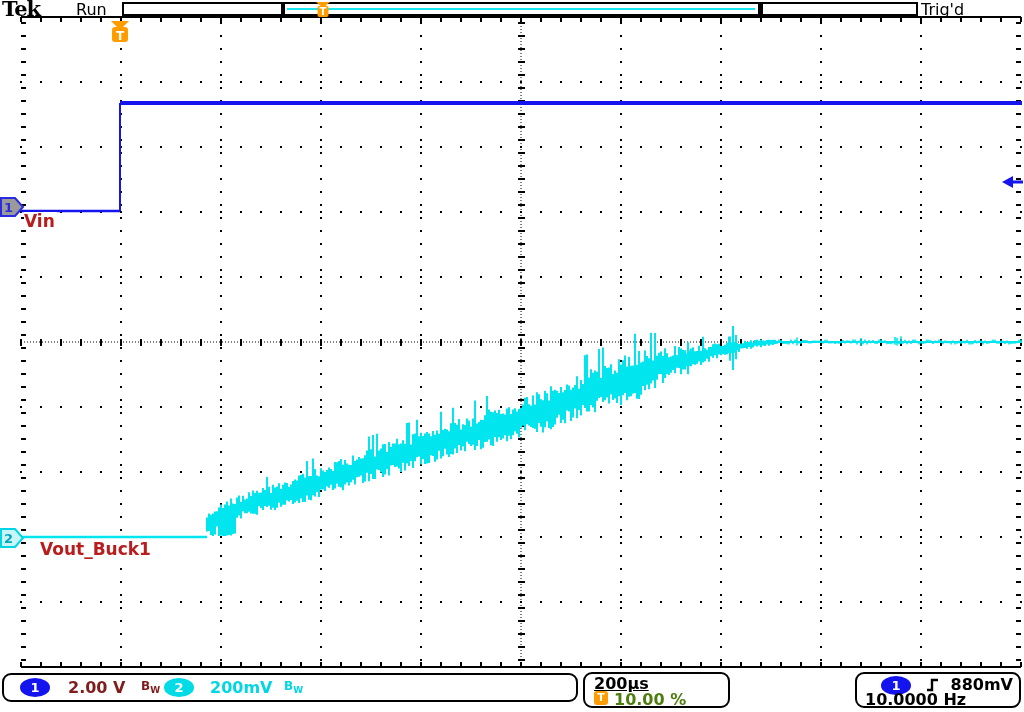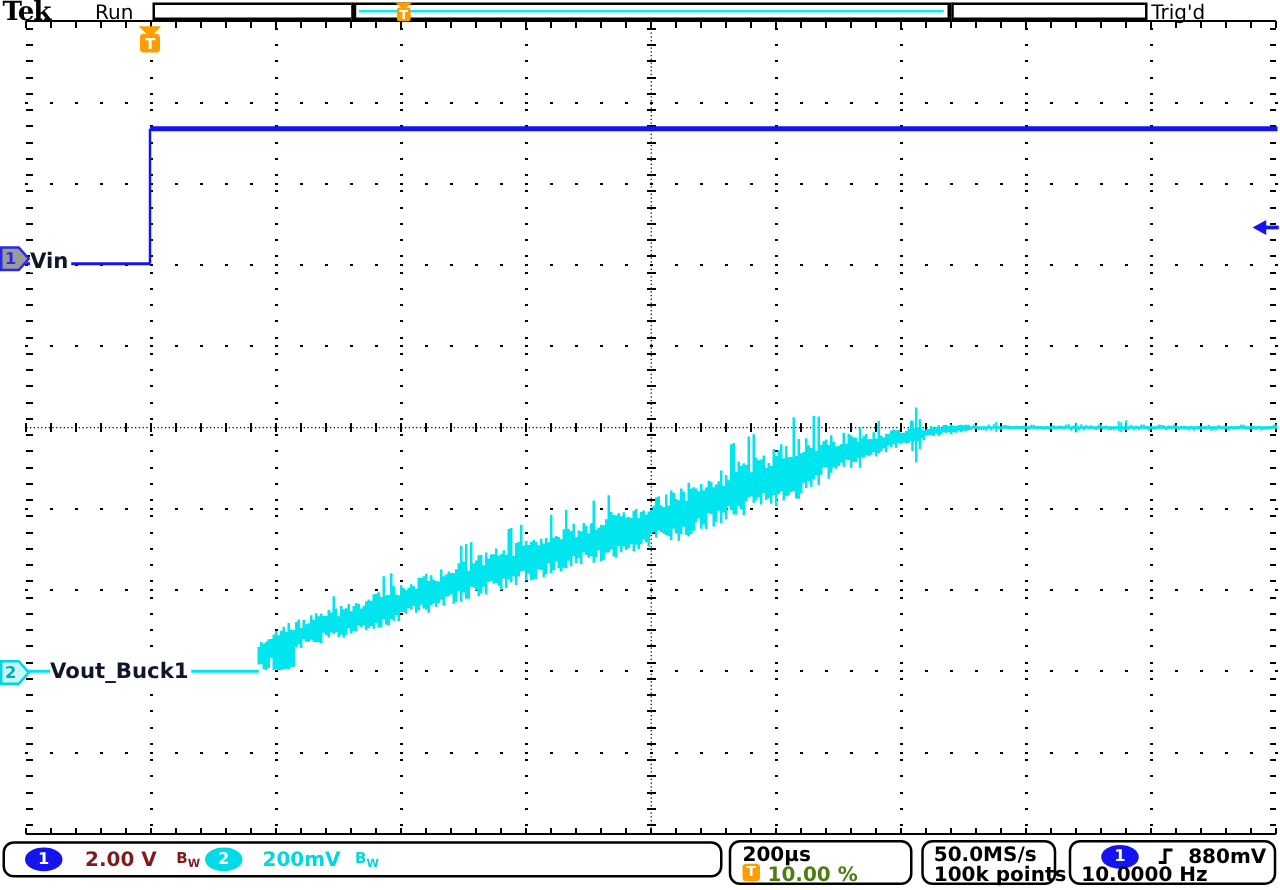--- a/index.html
+++ b/index.html
@@ -9,21 +9,21 @@
   svg{display:block;}
   
   .logo{left:2px;top:-4px;font:bold 21px "DejaVu Serif","Liberation Serif",serif;letter-spacing:-1px;color:#000;}
   .run{left:36px;top:0px;font:16px "DejaVu Sans",sans-serif;color:#000;padding-left:40px;}
   .trigd{left:921px;top:0px;font:16px "DejaVu Sans",sans-serif;color:#000;}
   
   .seg{position:absolute;top:2px;height:10px;background:#fff;border:2px solid #000;}
   .seg.mid{border-left-width:4px;border-right-width:5px;}
   .rec-line{position:absolute;top:8px;height:2px;background:#17e7ee;}
   
-  .chlabel{font:bold 17px "DejaVu Sans",sans-serif;color:#0f172a;background:#fff;padding:0 2px 0 0;line-height:18px;}
+  .chlabel{font:bold 17px "DejaVu Sans",sans-serif;color:#b91c1c;background:#fff;padding:0 2px 0 0;line-height:18px;margin-top:12px;}
   
   .box{position:absolute;background:#fff;border:2px solid #000;border-radius:9px;}
   .t16{font:bold 16px "DejaVu Sans",sans-serif;color:#000;white-space:nowrap;}
   .badge{position:absolute;width:30px;height:19px;border-radius:50%;color:#fff;
          font:bold 13px "DejaVu Sans",sans-serif;text-align:center;line-height:19px;}
   .bw{font:bold 12px "DejaVu Sans",sans-serif;}
   .bw sub{font-size:9px;}
   .orange{color:#4d7c0f;text-align:right;}
   .blue{color:#7f1d1d;}
   .cyan{color:#00d7e2;}
@@ -91,29 +91,25 @@
   <div class="box" style="left:2px;top:673px;width:572px;height:25px;">
     <span class="badge" style="left:16px;top:3px;background:#1414ef;">1</span>
     <span class="abs t16 blue" style="left:64px;top:3px;">2.00 V</span>
     <span class="abs bw blue" style="left:137px;top:4px;"><span>B</span><sub>W</sub></span>
     <span class="badge" style="left:160px;top:3px;background:#00dbe6;">2</span>
     <span class="abs t16 cyan" style="left:206px;top:3px;">200mV</span>
     <span class="abs bw cyan" style="left:280px;top:4px;"><span>B</span><sub>W</sub></span>
   </div>
 
   <div class="box" style="left:583px;top:672px;width:143px;height:32px;">
-    <span class="abs t16" style="left:9px;top:0px;">200µs</span>
+    <span class="abs t16" style="left:9px;top:0px;text-decoration:underline;">200µs</span>
     <span class="ticon" style="left:9px;top:17px;">T</span>
     <span class="abs t16 orange" style="left:29px;top:16px;">10.00 %</span>
   </div>
 
-  <div class="box" style="left:737px;top:672px;width:104px;height:32px;">
-    <span class="abs t16" style="left:8px;top:0px;">50.0MS/s</span>
-    <span class="abs t16" style="left:8px;top:16px;">100k points</span>
-  </div>
 
   <div class="box" style="left:855px;top:672px;width:162px;height:32px;">
     <span class="badge" style="left:24px;top:2px;background:#1414ef;">1</span>
     <svg class="abs" style="left:68px;top:3px" width="16" height="16">
       <path d="M2 13 H7 V3 H13" fill="none" stroke="#000" stroke-width="2.4"></path>
     </svg>
     <span class="abs t16" style="right:6px;top:1px;">880mV</span>
     <span class="abs t16" style="left:8px;top:16px;">10.0000 Hz</span>
   </div>
 

